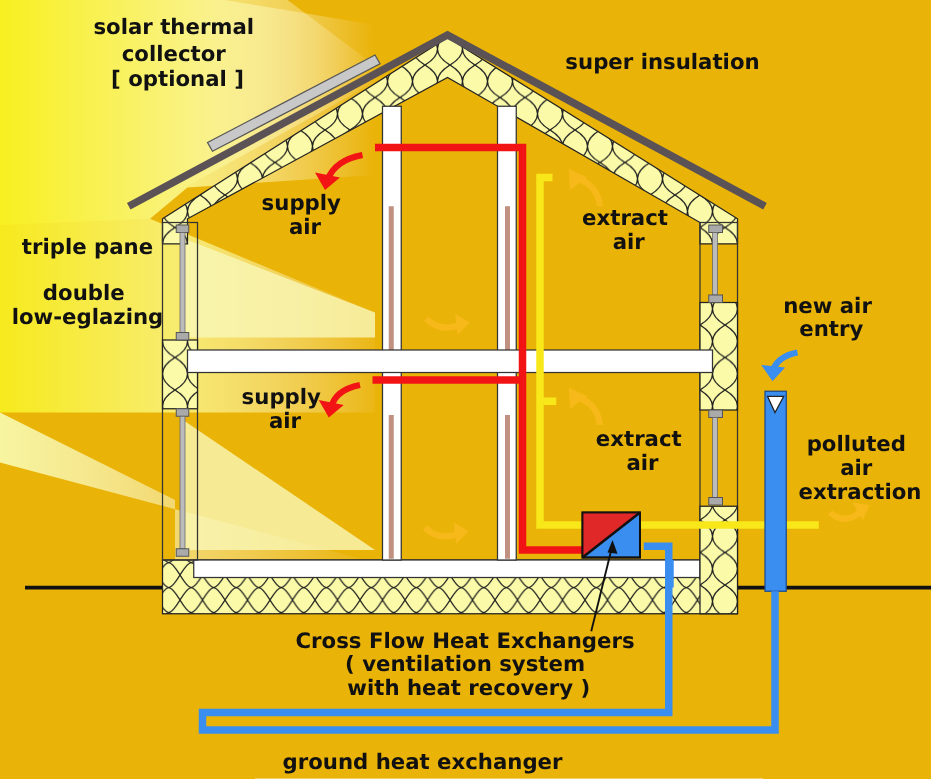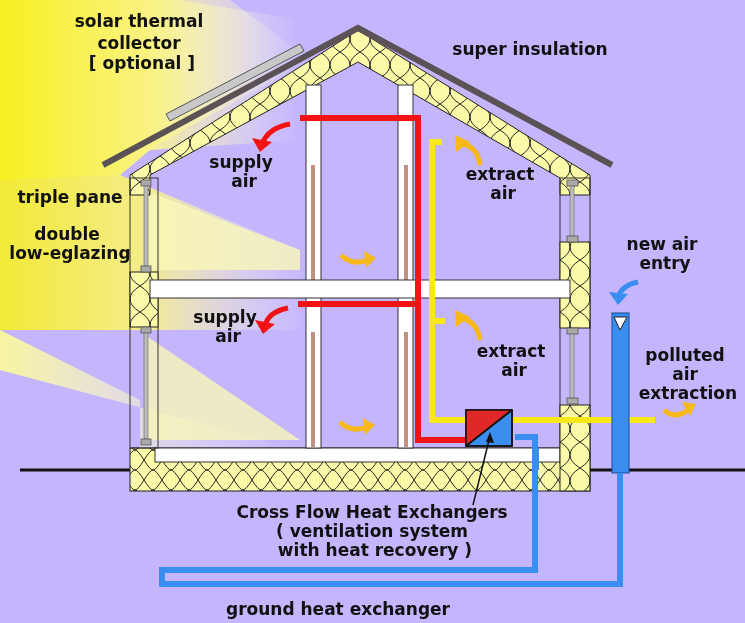--- a/index.html
+++ b/index.html
@@ -1,16 +1,16 @@
 <!DOCTYPE html>
 <html><head>
 <meta charset="utf-8">
 <style>
   html, body { margin: 0; padding: 0; background: #ffffff; }
-  #stage { position: relative; width: 745px; height: 623px; overflow: hidden; background: #c4b5fd; }
+  #stage { position: relative; width: 745px; height: 623px; overflow: hidden; background: #eab308; }
   #stage svg { position: absolute; left: 0; top: 0; }
   .lbl { font-family: "DejaVu Sans", sans-serif; font-weight: bold; font-size: 17px; fill: #111111; }
 </style>
 </head>
 <body>
 
 <div id="stage">
 <svg width="745" height="623" viewBox="0 0 745 623" xmlns="http://www.w3.org/2000/svg">
   <defs>
     <linearGradient id="sunGrad" x1="0" y1="0" x2="1" y2="0">

